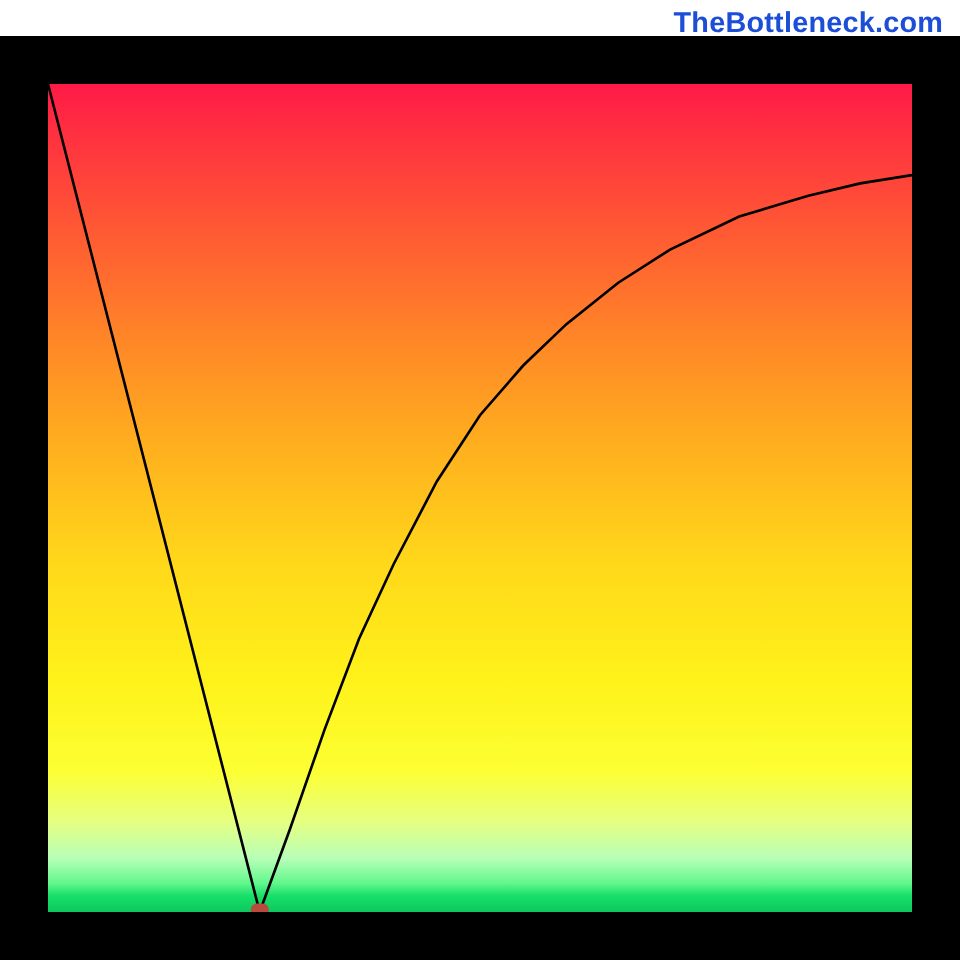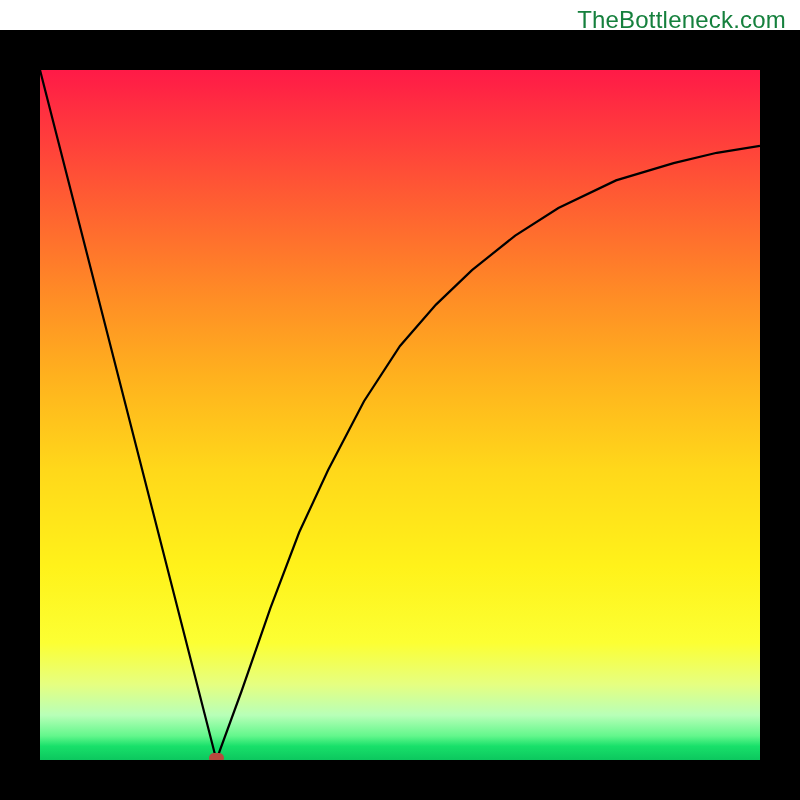--- a/index.html
+++ b/index.html
@@ -15,22 +15,22 @@
     position: relative;
     width: 800px;
     height: 800px;
     box-sizing: border-box;
   }
   .watermark {
     position: absolute;
     top: 6px;
     right: 14px;
     font-size: 24px;
-    color: #15803d;
-    font-weight: 400;
+    color: #1d4ed8;
+    font-weight: 700;
     letter-spacing: 0.2px;
     z-index: 10;
   }
   .black-border {
     position: absolute;
     background: #000;
     z-index: 5;
   }
   .border-top    { left: 0; top: 30px;  width: 800px; height: 40px; }
   .border-bottom { left: 0; top: 760px; width: 800px; height: 40px; }

